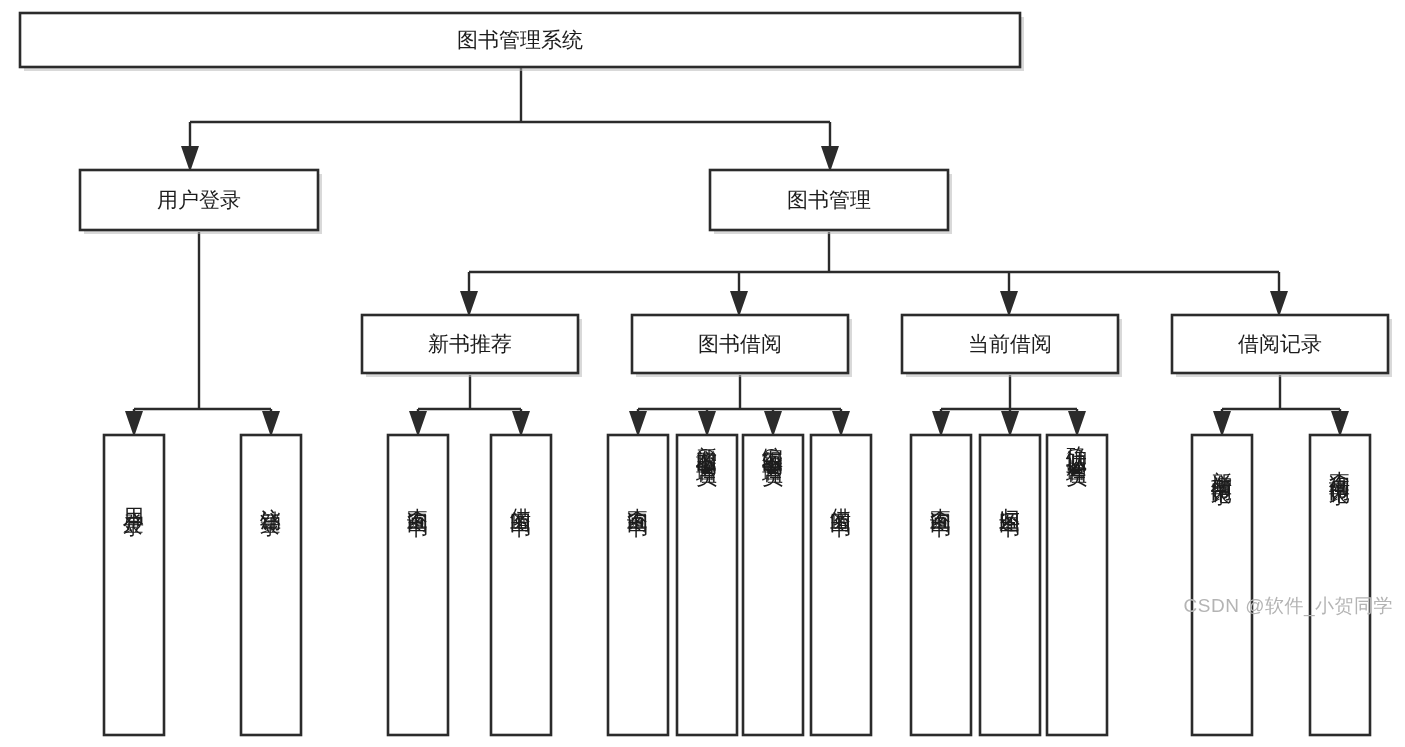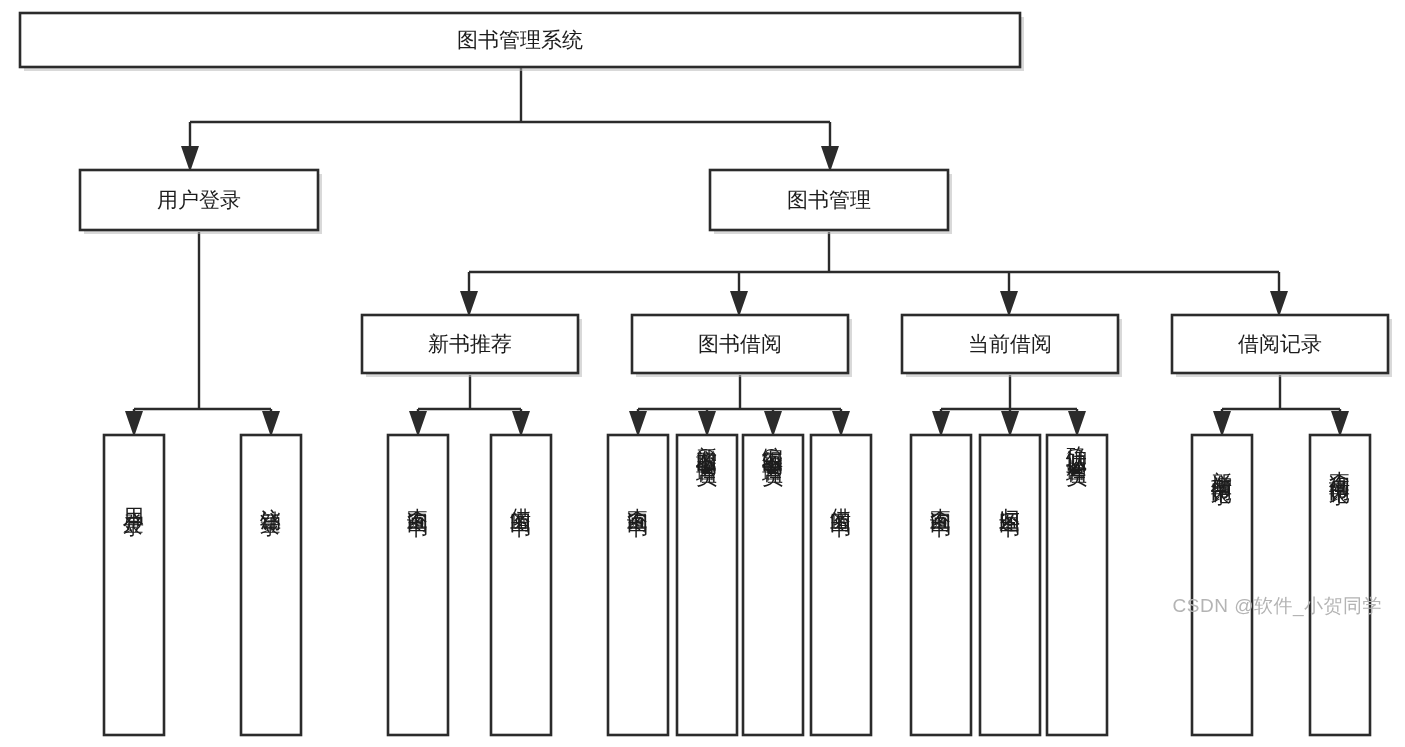--- a/index.html
+++ b/index.html
@@ -24,21 +24,21 @@
   .leaf-label{
     font-family:"Liberation Sans","DejaVu Sans",sans-serif;
     font-size:21px;fill:#1c1c1c;
     text-anchor:middle;
     writing-mode:vertical-rl;
     glyph-orientation-vertical:0;
     letter-spacing:3px;
   }
   .watermark{
     position:absolute;
-    right:23px;bottom:4px;
+    right:12px;bottom:4px;
     font-family:"Liberation Sans","DejaVu Sans",sans-serif;
     font-size:19px;
     color:#b4b4b4;
     letter-spacing:.5px;
     user-select:none;
     white-space:nowrap;
   }
 </style>
 </head>
 <body>

